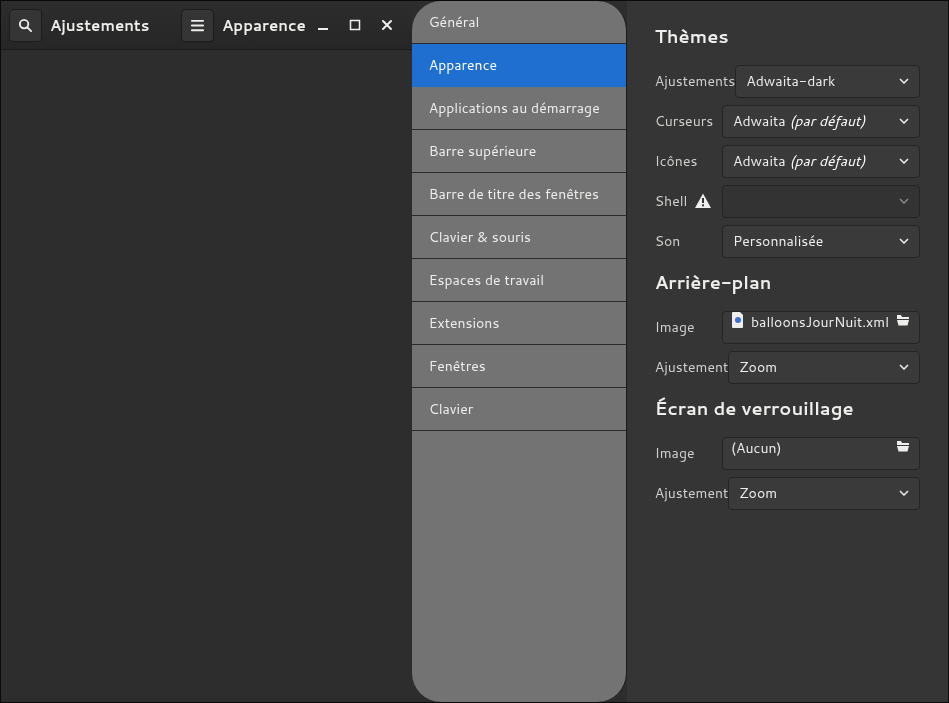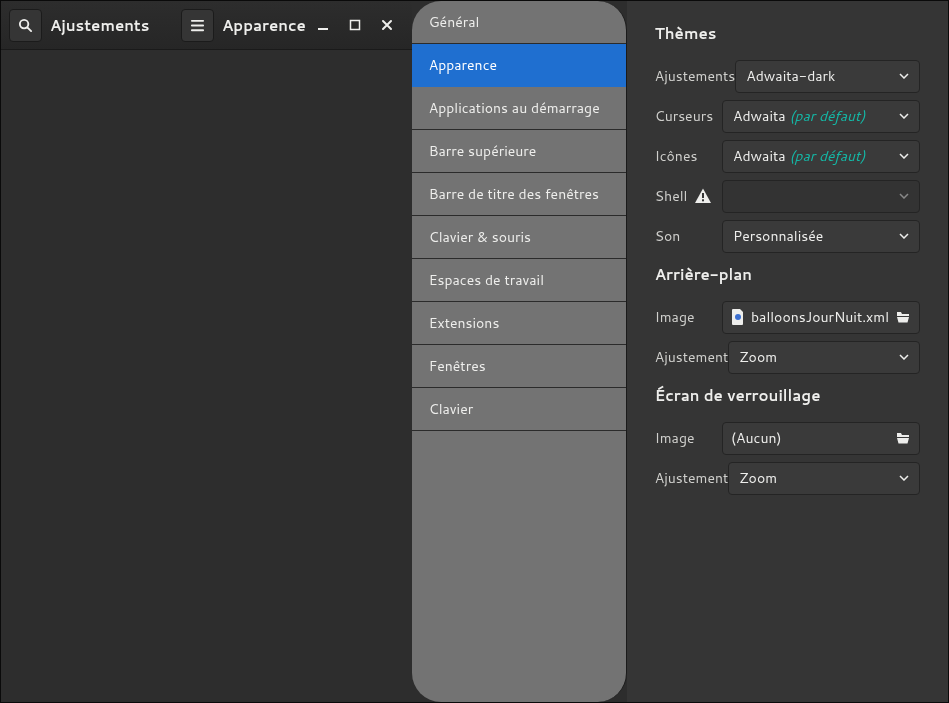--- a/index.html
+++ b/index.html
@@ -94,21 +94,21 @@
 }
 .main {
   flex: 1;
   background: #353535;
   padding: 22px 28px;
   overflow-y: auto;
   position: relative;
 }
 .section-title {
   font-weight: 700;
-  font-size: 15px;
+  font-size: 18px;
   margin-bottom: 12px;
   margin-top: 8px;
 }
 .section-title:first-child { margin-top: 0; }
 .row {
   display: flex;
   align-items: center;
   height: 40px;
 }
 .row-label {
@@ -131,29 +131,28 @@
 .combo.disabled {
   background: #333333;
   color: #888;
   cursor: default;
 }
 .combo .caret {
   margin-left: auto;
 }
 .combo .sub-default {
   font-style: italic;
-  color: #14b8a6;
+  color: #ffffff;
 }
 .file-btn {
   height: 33px;
   background: #3a3a3a;
   border: 1px solid #242424;
   border-radius: 4px;
   display: flex;
-  align-items: center;
   padding: 0 8px;
   gap: 6px;
   cursor: pointer;
 }
 .file-btn .open-icon { margin-left: auto; }
 .warning-icon {
   width: 18px; height: 18px;
   margin-right: 10px;
   display: flex; align-items: center; justify-content: center;
 }

